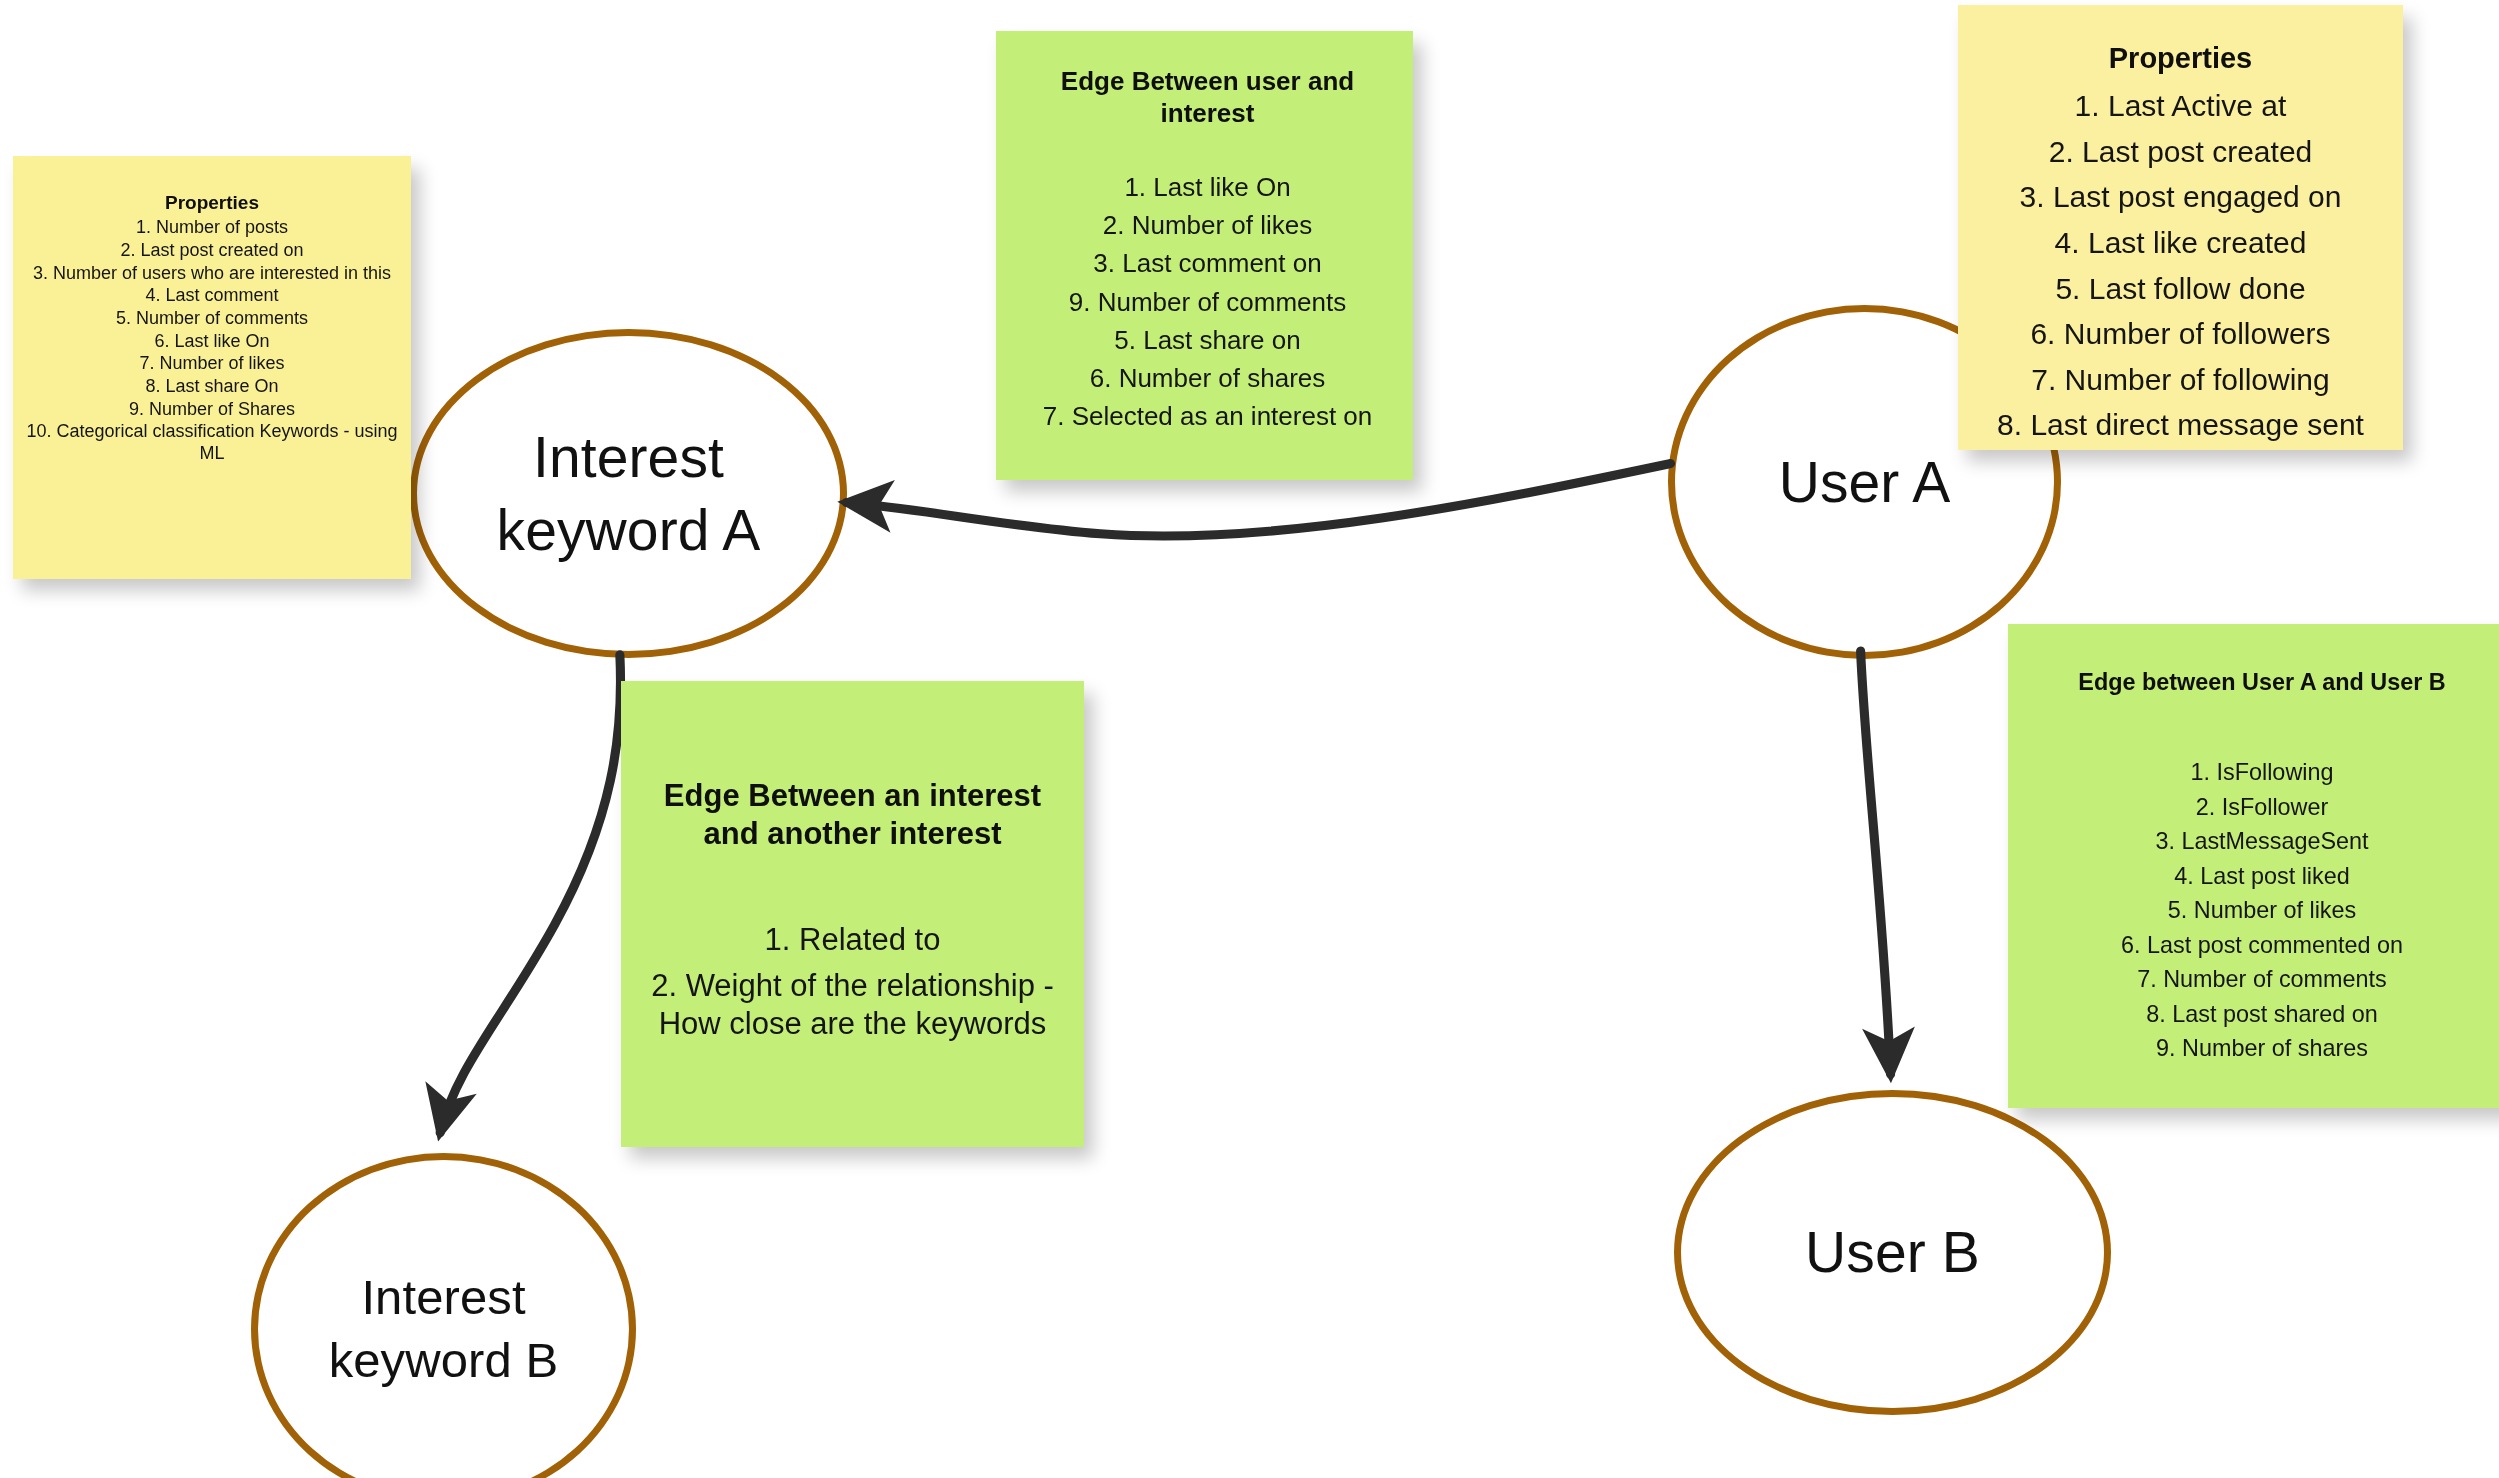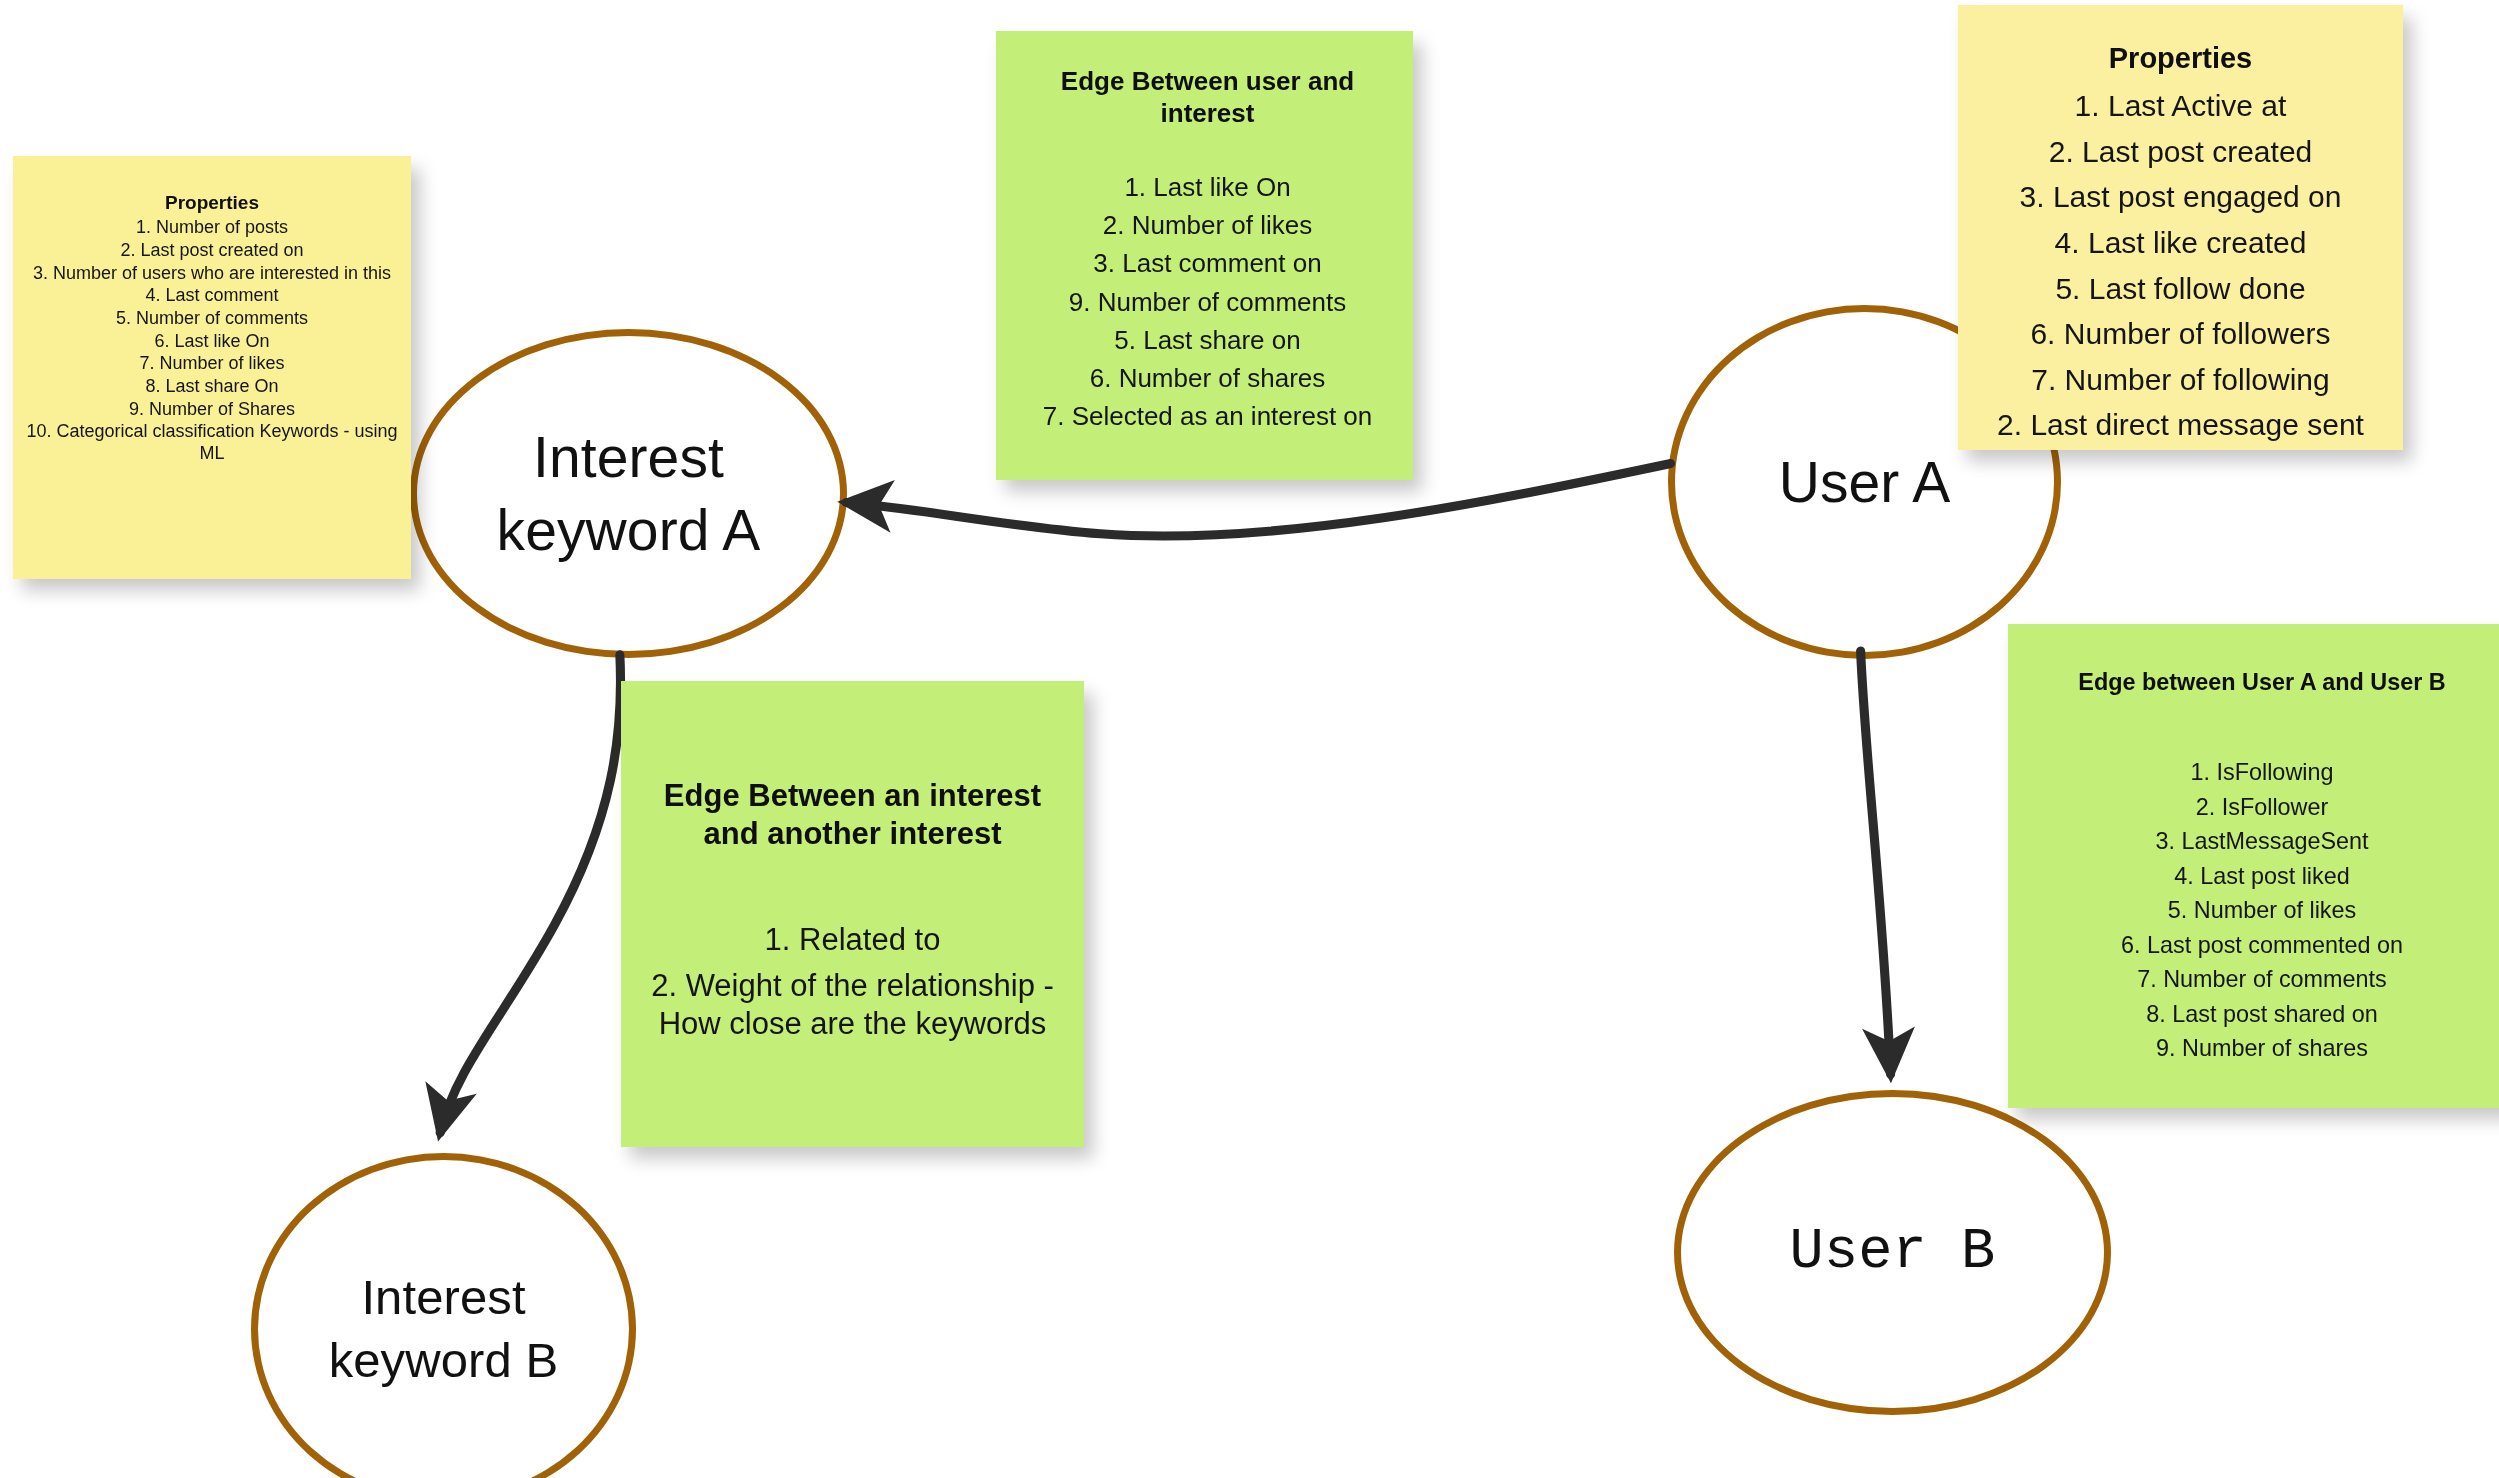--- a/index.html
+++ b/index.html
@@ -124,21 +124,21 @@
   #note-edge-user-user .note-list { font-size: 23.4px; }
   #note-edge-user-user .note-list li { margin-top: 5.9px; }
 
   
   #node-interest-a { left: 410px; top: 329px; width: 437px; height: 329px; }
   #node-interest-a .node-label { font-size: 57px; }
   #node-interest-b { left: 251px; top: 1153px; width: 385px; height: 352px; }
   #node-interest-b .node-label { font-size: 49px; }
   #node-user-a { left: 1668px; top: 305px; width: 393px; height: 354px; }
   #node-user-a .node-label { font-size: 57px; }
-  #node-user-b { left: 1674px; top: 1090px; width: 437px; height: 325px; font-family: Liberation Mono, monospace; }
+  #node-user-b { left: 1674px; top: 1090px; width: 437px; height: 325px; }
   #node-user-b .node-label { font-size: 57px; }
 </style>
 </head>
 <body>
 
 <div id="canvas">
 
   <svg class="edges" viewBox="0 0 3840 2272" xmlns="http://www.w3.org/2000/svg">
     <defs>
       <marker id="arrowhead" markerWidth="7" markerHeight="7" refX="5.4" refY="3.2" orient="auto" markerUnits="strokeWidth">
@@ -209,21 +209,21 @@
   <div class="note yellow2" id="note-user-props">
     <div class="note-title">Properties</div>
     <ul class="note-list">
       <li>1. Last Active at</li>
       <li>2. Last post created</li>
       <li>3. Last post engaged on</li>
       <li>4. Last like created</li>
       <li>5. Last follow done</li>
       <li>6. Number of followers</li>
       <li>7. Number of following</li>
-      <li>2. Last direct message sent</li>
+      <li>8. Last direct message sent</li>
     </ul>
   </div>
 
   <div class="note green" id="note-edge-interest-interest">
     <div class="note-title">Edge Between an interest and another interest</div>
     <ul class="note-list">
       <li>1. Related to</li>
       <li>2. Weight of the relationship - How close are the keywords</li>
     </ul>
   </div>

